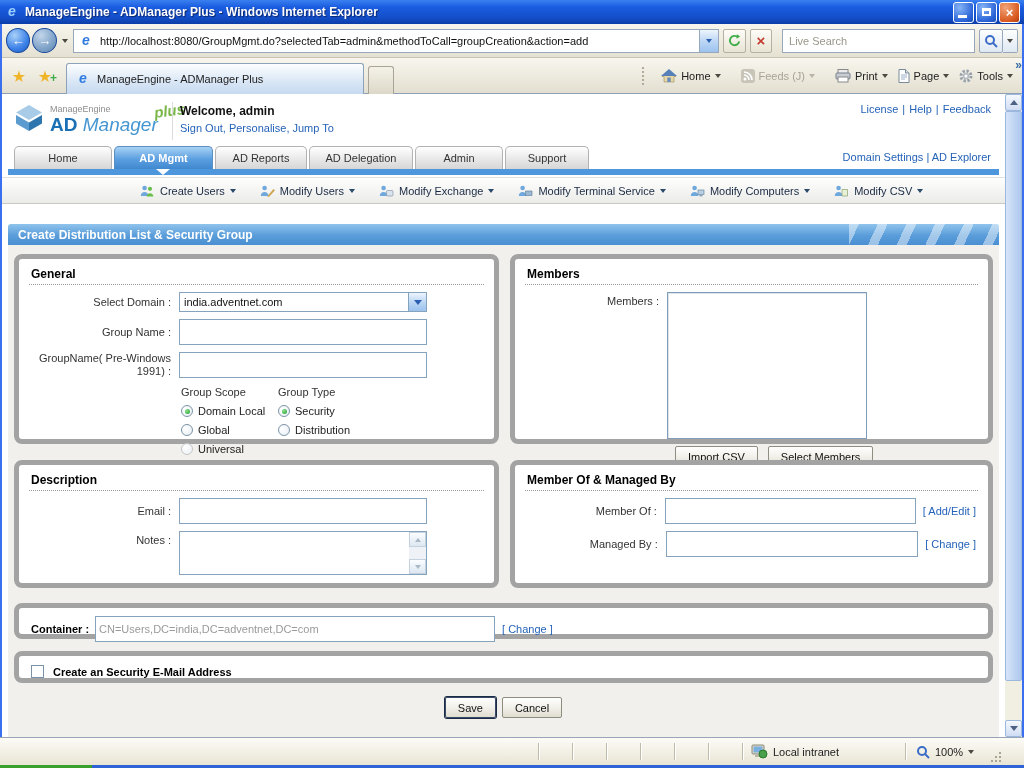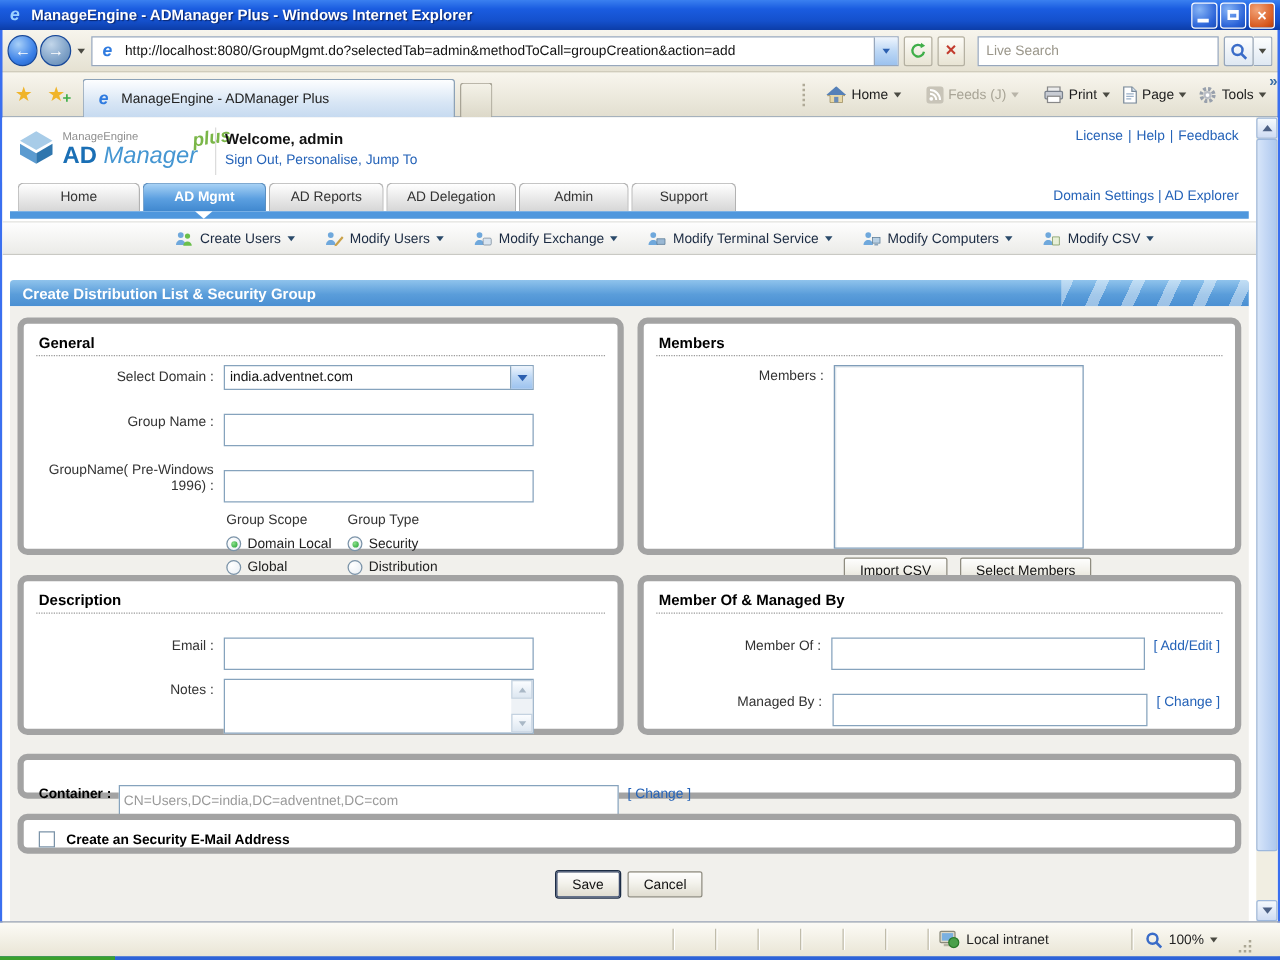--- a/index.html
+++ b/index.html
@@ -145,21 +145,21 @@
   #p-members{left:502px;top:9px;width:483px;height:190px;}
   #p-desc{left:6px;top:215px;width:485px;height:128px;}
   #p-memberof{left:502px;top:215px;width:483px;height:128px;}
   #p-container{left:6px;top:358px;width:979px;height:36px;}
   #p-checkbox{left:6px;top:406px;width:979px;height:32px;}
   .panel-title{font-weight:bold;font-size:12px;color:#000;padding:8px 12px 3px;}
   .dotted{border-bottom:1px dotted #9a9a9a;margin:0 10px 7px;}
   .frow{display:flex;align-items:center;margin:6px 12px 7px;}
   .flabel{width:148px;text-align:right;padding-right:8px;color:#333;font-size:11px;line-height:13px;}
   .finput{width:248px;height:19px;border:1px solid #86a3bd;font:11px "Liberation Sans",sans-serif;
-    padding:12px 3px;background:#fff;color:#111;outline:none;margin-top:12px;}
+    padding:12px 3px;background:#fff;color:#111;outline:none;}
   .finput.gray{color:#9a9a9a;}
   .selectbox{width:248px;height:20px;border:1px solid #86a3bd;background:#fff;display:flex;
     align-items:center;cursor:pointer;}
   .sel-text{flex:1;padding-left:4px;font-size:11px;color:#111;}
   .sel-btn{width:18px;height:18px;background:linear-gradient(#eef5fd,#bcd7f5 50%,#9cc2ee);
     border-left:1px solid #86a3bd;display:flex;align-items:center;justify-content:center;}
   .sel-btn .caret-down{border-top-color:#2b5fb0;border-top-width:5px;border-left-width:4px;border-right-width:4px;}
 
   .radio-cols{display:flex;margin:8px 0 0 162px;}
   .rcol{width:97px;} .rcol2{width:auto;}
@@ -442,21 +442,21 @@
               <span class="sel-btn">
                   <span class="caret-down"></span>
                 </span>
             </span>
           </div>
           <div class="frow">
             <span class="flabel">Group Name :</span>
             <input class="finput" style="">
           </div>
           <div class="frow">
-            <span class="flabel">GroupName( Pre-Windows 1996) :</span>
+            <span class="flabel">GroupName( Pre-Windows 1991) :</span>
             <input class="finput" style="">
           </div>
           <div class="radio-cols">
             <div class="rcol">
               <div class="rcol-title">Group Scope</div>
               <div class="ritem">
                 <span class="rdot checked"></span>
                 <span>Domain Local</span>
               </div>
               <div class="ritem">

